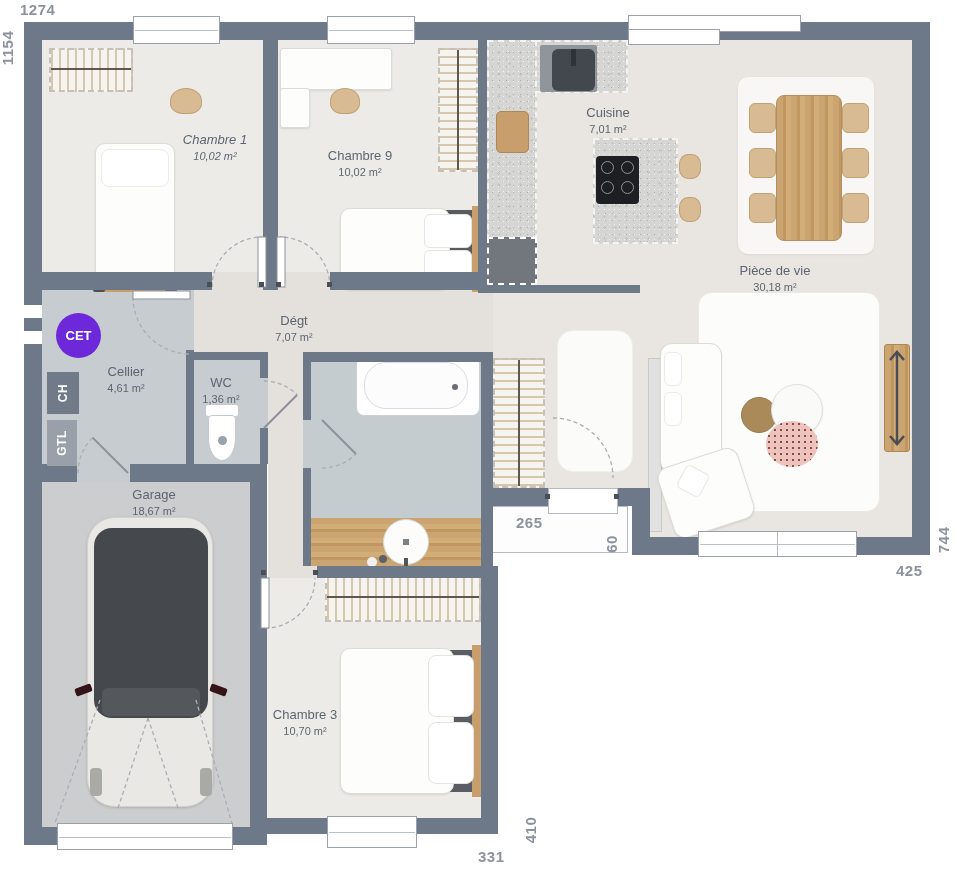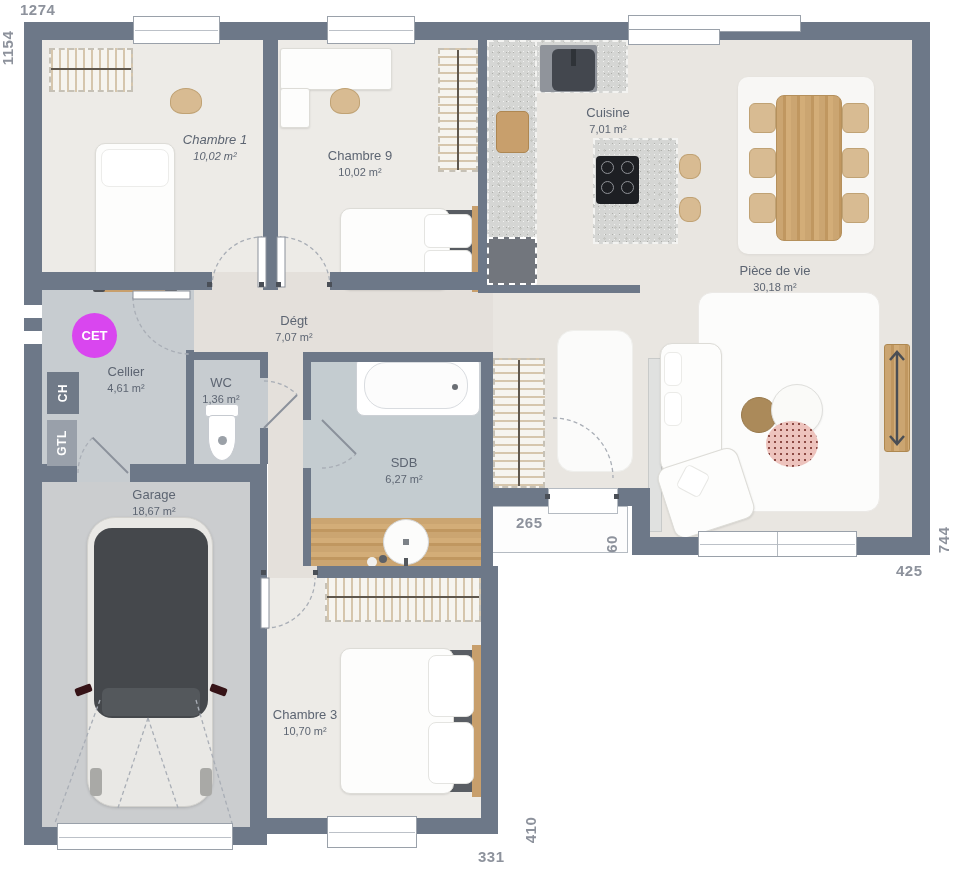--- a/index.html
+++ b/index.html
@@ -99,21 +99,21 @@
   <div class="win mid" style="left:327px;top:16px;width:88px;height:28px;"></div>
   <div class="win" style="left:628px;top:15px;width:173px;height:17px;"></div>
   <div class="win" style="left:628px;top:29px;width:92px;height:16px;"></div>
   <div class="win mid" style="left:698px;top:531px;width:159px;height:26px;"></div>
   <div style="position:absolute;left:777px;top:532px;width:1px;height:24px;background:#b4bac0;z-index:7;"></div>
   <div class="win mid" style="left:57px;top:823px;width:176px;height:27px;"></div>
   <div class="win mid" style="left:327px;top:816px;width:90px;height:32px;"></div>
   <div class="vent" style="left:24px;top:305px;width:18px;height:13px;"></div>
   <div class="vent" style="left:24px;top:331px;width:18px;height:13px;"></div>
 
-  <div class="util" style="left:72px;top:313px;width:45px;height:45px;background:#d946ef;border-radius:50%;font-size:13px;">
+  <div class="util" style="left:56px;top:313px;width:45px;height:45px;background:#6d28d9;border-radius:50%;font-size:13px;">
     <span>CET</span>
     </div>
   <div class="util rot" style="left:47px;top:372px;width:32px;height:42px;background:#707a88;">
     <span>CH</span>
     </div>
   <div class="util rot" style="left:47px;top:420px;width:30px;height:46px;background:#99a0aa;">
     <span>GTL</span>
     </div>
 
   <div class="hatch v" style="left:49px;top:48px;width:84px;height:44px;"></div>
@@ -271,24 +271,20 @@
     <div class="area">7,07 m²</div>
   </div>
   <div class="lbl" style="left:61px;top:364px;">
     <div>Cellier</div>
     <div class="area">4,61 m²</div>
   </div>
   <div class="lbl" style="left:156px;top:375px;">
     <div>WC</div>
     <div class="area">1,36 m²</div>
   </div>
-  <div class="lbl" style="left:339px;top:455px;">
-    <div>SDB</div>
-    <div class="area">6,27 m²</div>
-  </div>
   <div class="lbl" style="left:89px;top:487px;">
     <div>Garage</div>
     <div class="area">18,67 m²</div>
   </div>
   <div class="lbl" style="left:240px;top:707px;">
     <div>Chambre 3</div>
     <div class="area">10,70 m²</div>
   </div>
 
   <div class="dim" style="left:20px;top:1px;">1274</div>

